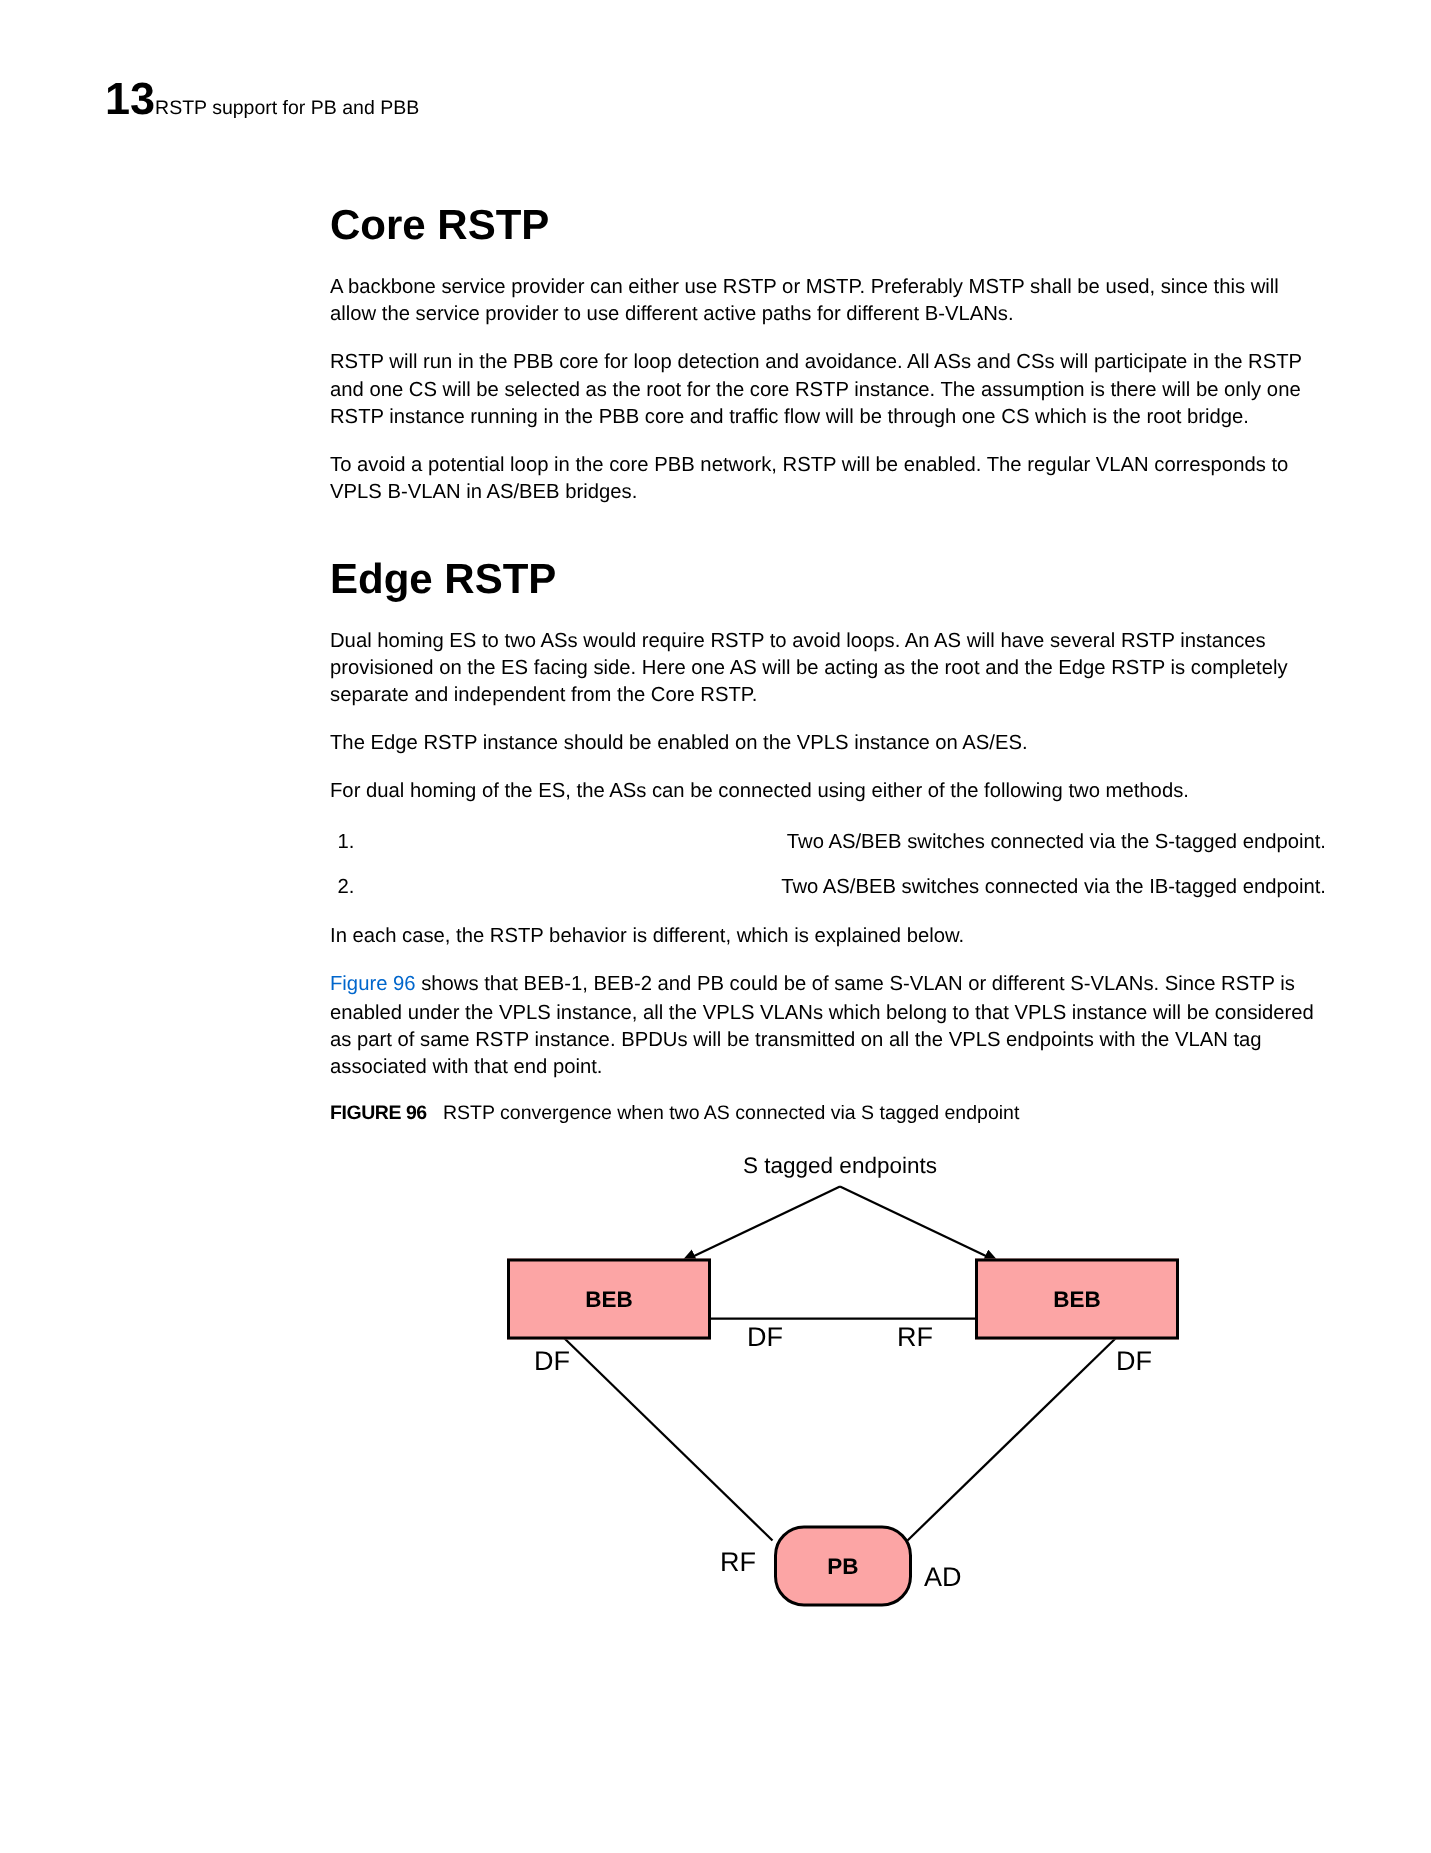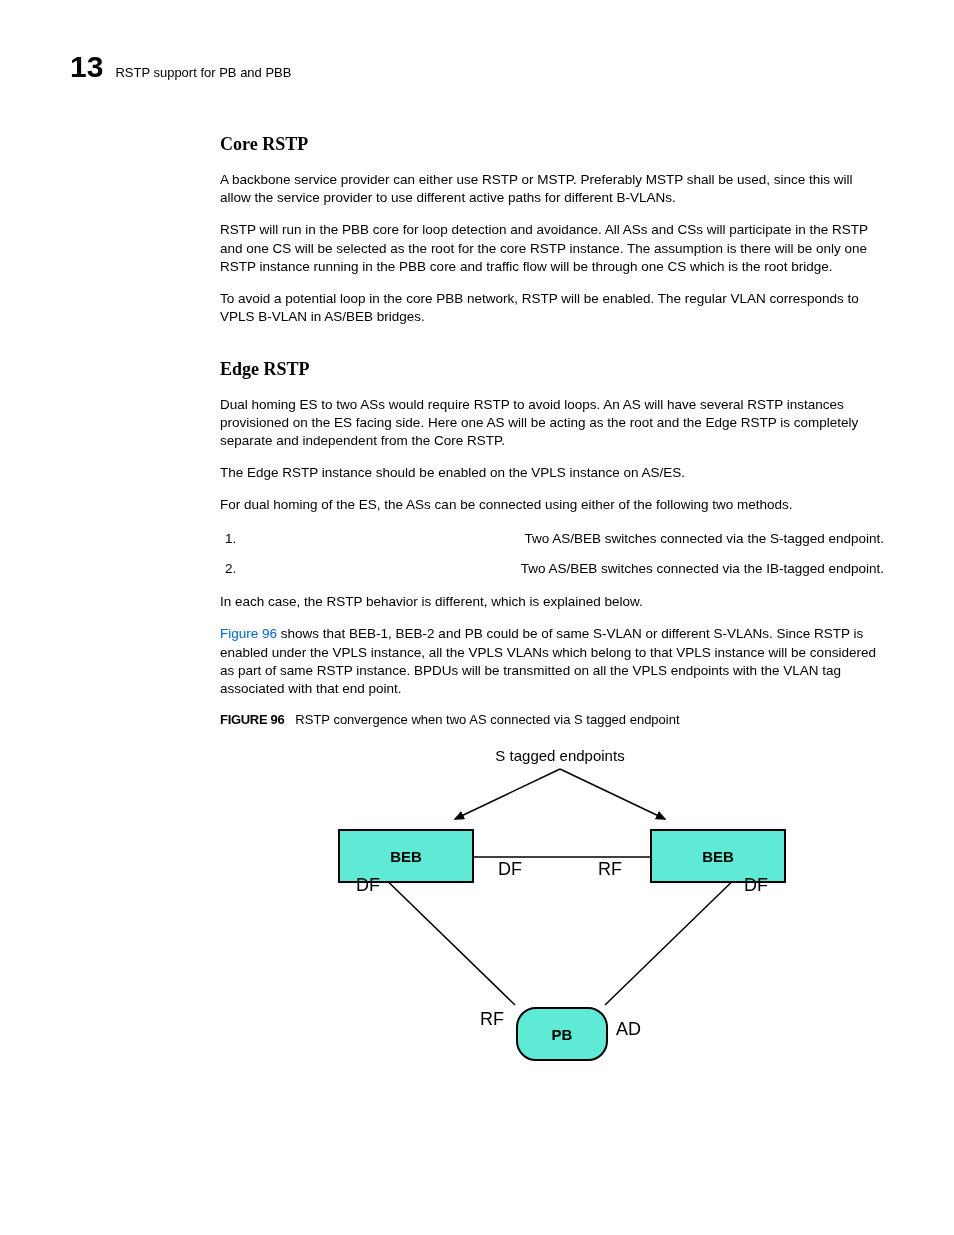--- a/index.html
+++ b/index.html
@@ -10,38 +10,38 @@
     color: #000;
     width: 954px;
   }
   .page {
     padding: 50px 70px 40px 70px;
     box-sizing: border-box;
   }
   .header-row {
     display: flex;
     align-items: baseline;
-    gap: 12px;
+    gap: 0;
     margin-bottom: 50px;
   }
   .chapter-number {
     font-size: 30px;
     font-weight: bold;
     font-family: Arial, sans-serif;
   }
   .running-title {
     font-size: 13px;
     font-family: Arial, sans-serif;
   }
   .content {
     margin-left: 150px;
   }
   h2 {
-    font-family: Liberation Serif, serif;
-    font-size: 18px;
+    font-family: Liberation Sans, sans-serif;
+    font-size: 28px;
     font-weight: bold;
     margin: 0 0 16px 0;
   }
   p {
     font-size: 13.5px;
     line-height: 1.35;
     margin: 0 0 14px 0;
     font-family: Arial, sans-serif;
   }
   .section-gap {
@@ -80,28 +80,27 @@
     top: 0;
     left: 0;
     right: 0;
     text-align: center;
     font-size: 15px;
     font-family: Arial, sans-serif;
   }
   .box {
     position: absolute;
     border: 2px solid #000;
-    background: #5eead4;
+    background: #fca5a5;
     display: flex;
     align-items: center;
     justify-content: center;
     font-size: 15px;
     font-weight: bold;
     font-family: Arial, sans-serif;
-    margin-top: 12px;
   }
   .lbl {
     position: absolute;
     font-size: 18px;
     font-weight: normal;
     font-family: Arial, sans-serif;
   }
   svg.lines {
     position: absolute;
     top: 0; left: 0;

